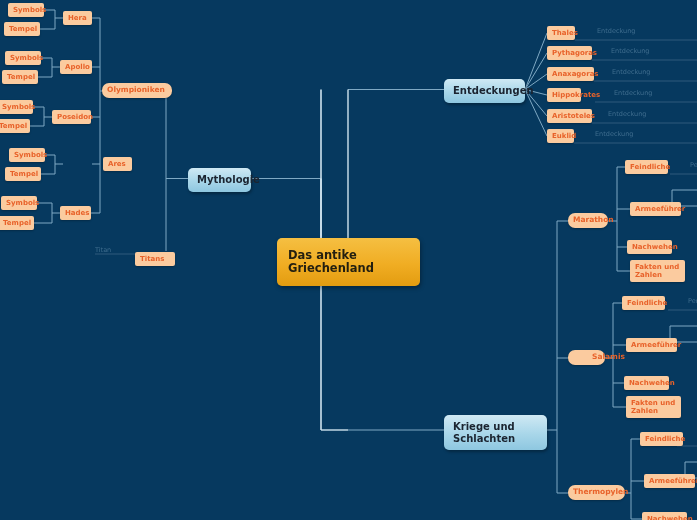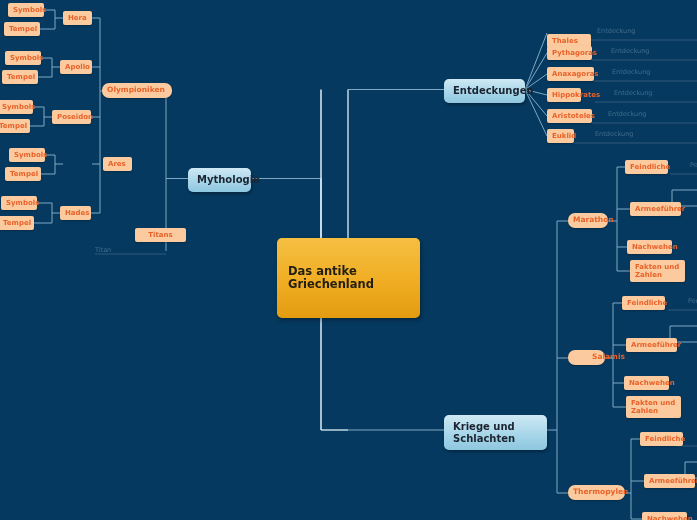--- a/index.html
+++ b/index.html
@@ -21,21 +21,21 @@
     line-height:1.15;
   }
 
   
   .n-root{
     background:linear-gradient(180deg,#f5bf42 0%,#f0ad23 55%,#e39c10 100%);
     color:#231f10;
     font-weight:bold;
     font-size:11.5px;
     border-radius:5px;
-    padding:27px 11px;
+    padding:11px 11px;
     box-shadow:1px 2px 4px rgba(0,0,0,0.35);
   }
 
   
   .n-main{
     background:linear-gradient(180deg,#cfe9f4 0%,#a8d6e9 55%,#8ec7e0 100%);
     color:#1b2430;
     font-weight:bold;
     font-size:10px;
     border-radius:5px;
@@ -154,39 +154,39 @@
       <line x1="685" y1="462" x2="697" y2="462" stroke="#7fa9c4" stroke-width="1"></line>
       <line x1="685" y1="462" x2="685" y2="478" stroke="#7fa9c4" stroke-width="1"></line>
       <line x1="557" y1="221" x2="557" y2="493" stroke="#7fa9c4" stroke-width="1"></line>
       <line x1="557" y1="430" x2="547" y2="430" stroke="#7fa9c4" stroke-width="1"></line>
     </svg>
   <div id="nodes">
       <div class="node n-root" style="left: 277px; top: 238px; width: 143px;">Das antike
 Griechenland</div>
       <div class="node n-main" style="left: 188px; top: 168px; width: 63px;">Mythologie</div>
       <div class="node n-sub b" style="left: 102px; top: 83px; width: 70px;">Olympioniken</div>
-      <div class="node n-sub" style="left: 135px; top: 228px; width: 51px; text-align: center;">Titans</div>
+      <div class="node n-sub" style="left: 135px; top: 252px; width: 40px;">Titans</div>
       <div class="node n-ghost" style="left: 95px; top: 247px; text-align: right;">Titan</div>
       <div class="node n-sub" style="left: 63px; top: 11px; width: 29px;">Hera</div>
       <div class="node n-sub" style="left: 8px; top: 3px; width: 36px;">Symbols</div>
       <div class="node n-sub" style="left: 4px; top: 22px; width: 36px;">Tempel</div>
       <div class="node n-sub" style="left: 60px; top: 60px; width: 32px;">Apollo</div>
       <div class="node n-sub" style="left: 5px; top: 51px; width: 36px;">Symbols</div>
       <div class="node n-sub" style="left: 2px; top: 70px; width: 36px;">Tempel</div>
       <div class="node n-sub" style="left: 52px; top: 110px; width: 39px;">Poseidon</div>
       <div class="node n-sub" style="left: -3px; top: 100px; width: 36px;">Symbols</div>
       <div class="node n-sub" style="left: -6px; top: 119px; width: 36px;">Tempel</div>
       <div class="node n-sub" style="left: 63px; top: 157px; width: 29px; margin-left: 40px;">Ares</div>
       <div class="node n-sub" style="left: 9px; top: 148px; width: 36px;">Symbols</div>
       <div class="node n-sub" style="left: 5px; top: 167px; width: 36px;">Tempel</div>
       <div class="node n-sub" style="left: 60px; top: 206px; width: 31px;">Hades</div>
       <div class="node n-sub" style="left: 1px; top: 196px; width: 36px;">Symbols</div>
       <div class="node n-sub" style="left: -2px; top: 216px; width: 36px;">Tempel</div>
       <div class="node n-main" style="left: 444px; top: 79px; width: 81px;">Entdeckungen</div>
-      <div class="node n-sub" style="left: 547px; top: 26px; width: 44px; margin-top: 8px;">Thales</div>
+      <div class="node n-sub" style="left: 547px; top: 26px; width: 28px;">Thales</div>
       <div class="node n-ghost" style="left: 597px; top: 28px;">Entdeckung</div>
       <div class="node n-sub" style="left: 547px; top: 46px; width: 45px;">Pythagoras</div>
       <div class="node n-ghost" style="left: 611px; top: 48px;">Entdeckung</div>
       <div class="node n-sub" style="left: 547px; top: 67px; width: 47px;">Anaxagoras</div>
       <div class="node n-ghost" style="left: 612px; top: 69px;">Entdeckung</div>
       <div class="node n-sub" style="left: 547px; top: 88px; width: 34px;">Hippokrates</div>
       <div class="node n-ghost" style="left: 614px; top: 90px;">Entdeckung</div>
       <div class="node n-sub" style="left: 547px; top: 109px; width: 45px;">Aristoteles</div>
       <div class="node n-ghost" style="left: 608px; top: 111px;">Entdeckung</div>
       <div class="node n-sub" style="left: 547px; top: 129px; width: 27px;">Euklid</div>

